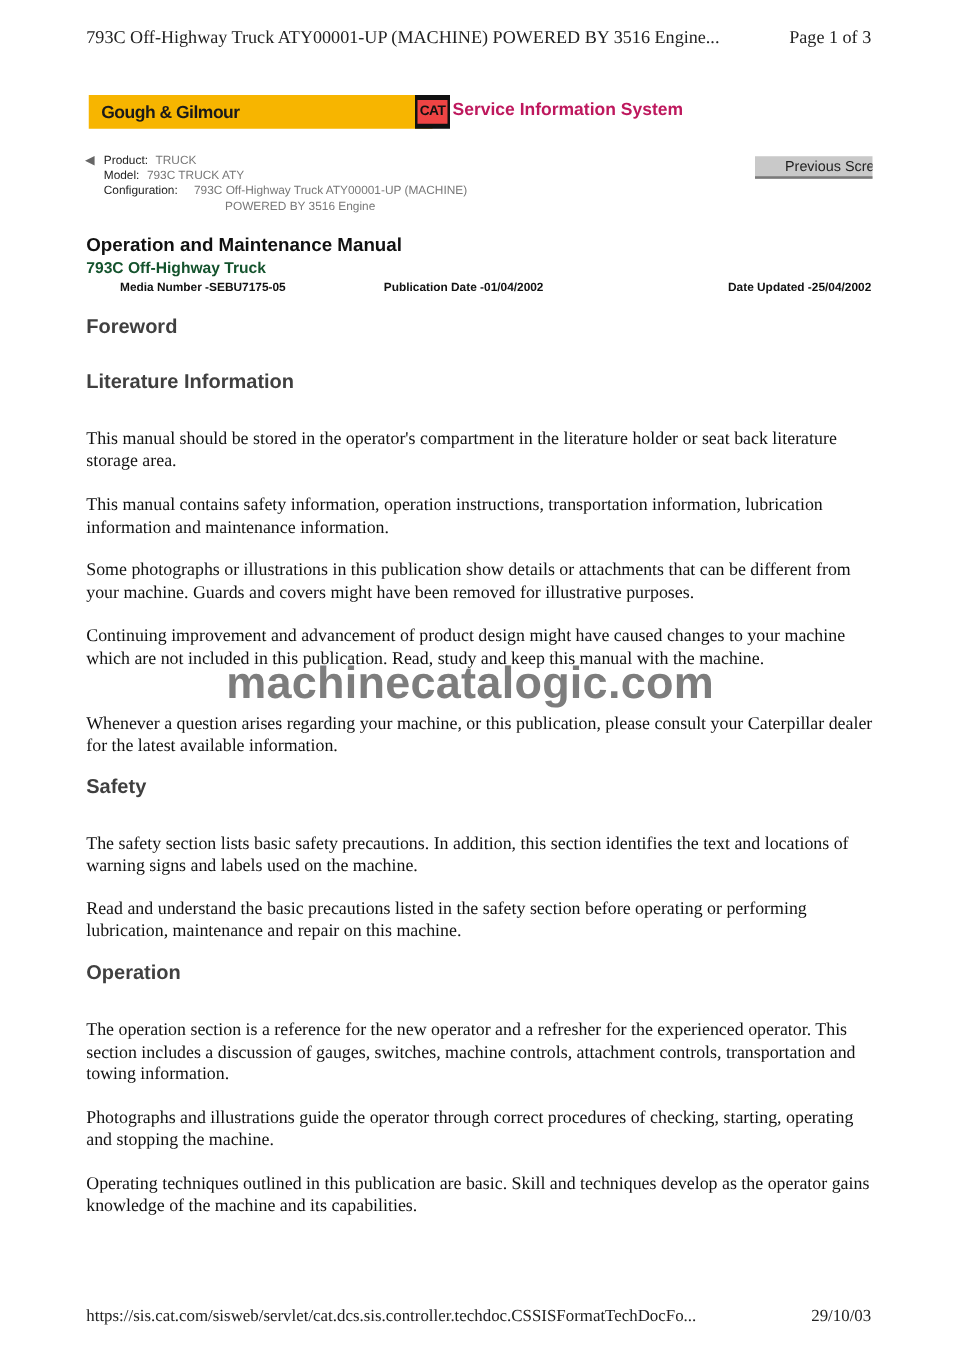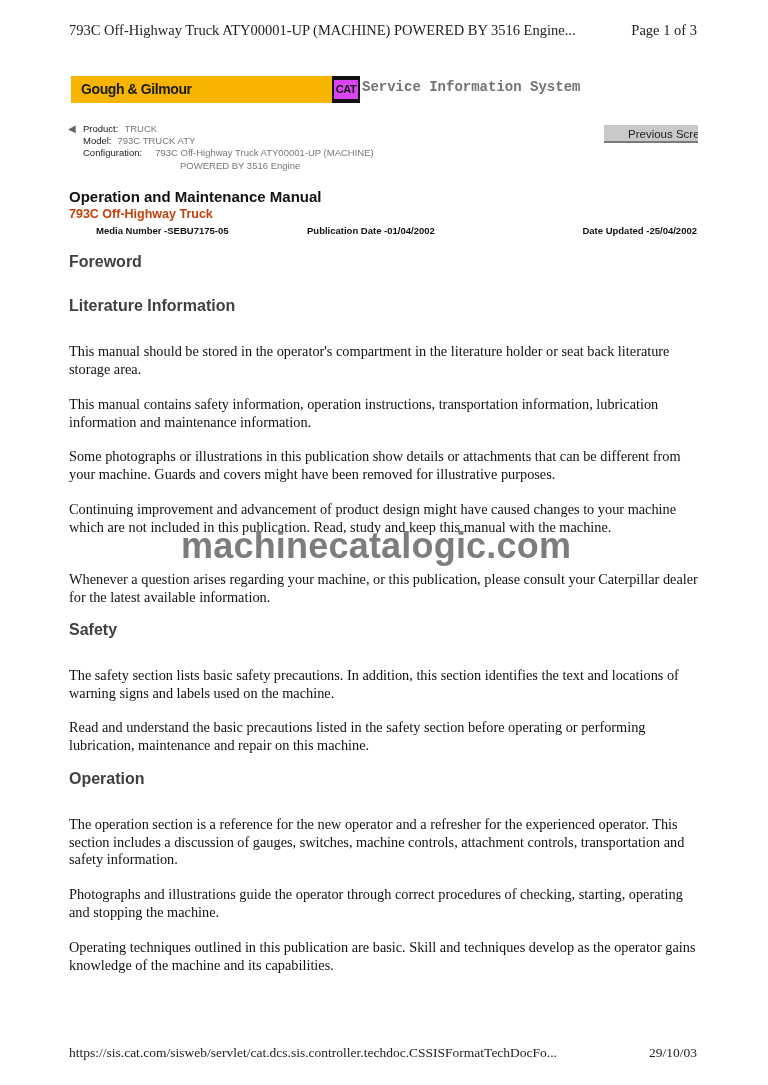--- a/index.html
+++ b/index.html
@@ -2,31 +2,31 @@
 <html><head>
 <meta charset="utf-8">
 <style>
   html, body { margin: 0; padding: 0; background: #ffffff; }
   body { width: 768px; height: 1085px; position: relative; overflow: hidden; font-family: "Liberation Serif", serif; color: #111; }
   .abs { position: absolute; }
   .print-header { left: 69px; top: 22px; width: 628px; font-size: 14.5px; display: flex; justify-content: space-between; color: #222; }
   .banner { left: 71px; top: 76px; width: 275px; height: 27px; background: #f7b500; }
   .banner-text { position: absolute; left: 10px; top: 5px; font-family: "Liberation Sans", sans-serif; font-weight: bold; font-size: 14px; color: #1a1a1a; letter-spacing: -0.4px; }
   .cat-logo { left: 332px; top: 76px; width: 28px; height: 27px; background: #111; }
-  .cat-logo span { position: absolute; left: 2px; top: 4px; width: 24px; height: 19px; background: #d946ef; color: #111; font-family: "Liberation Sans", sans-serif; font-weight: bold; font-size: 11px; text-align: center; line-height: 19px; letter-spacing: -0.5px; }
-  .sis-title { left: 362px; top: 79px; font-family: Liberation Mono, monospace; font-weight: bold; font-size: 14px; color: #737373; }
+  .cat-logo span { position: absolute; left: 2px; top: 4px; width: 24px; height: 19px; background: #ef4444; color: #111; font-family: "Liberation Sans", sans-serif; font-weight: bold; font-size: 11px; text-align: center; line-height: 19px; letter-spacing: -0.5px; }
+  .sis-title { left: 362px; top: 79px; font-family: Liberation Sans, sans-serif; font-weight: bold; font-size: 14px; color: #be185d; }
   .meta { left: 68px; top: 123px; font-family: "Liberation Sans", sans-serif; font-size: 9.5px; line-height: 12.2px; color: #333; }
   .meta .row { display: flex; }
   .meta .lbl { color: #222; }
   .meta .val { color: #777; margin-left: 6px; }
   .meta .indent { padding-left: 15px; }
   .back-arrow { font-size: 10px; color: #666; width: 15px; display: inline-block; }
   .prev-btn { left: 604px; top: 125px; width: 94px; height: 18px; background: #c9c9c9; border-bottom: 2px solid #7a7a7a; font-family: "Liberation Sans", sans-serif; font-size: 11.5px; color: #222; overflow: hidden; white-space: nowrap; padding-left: 24px; box-sizing: border-box; line-height: 18px; }
   .doc-title { left: 69px; top: 188px; font-family: "Liberation Sans", sans-serif; font-weight: bold; font-size: 15px; color: #111; }
-  .doc-sub { left: 69px; top: 207px; font-family: "Liberation Sans", sans-serif; font-weight: bold; font-size: 12.5px; color: #c2410c; }
+  .doc-sub { left: 69px; top: 207px; font-family: "Liberation Sans", sans-serif; font-weight: bold; font-size: 12.5px; color: #14532d; }
   .doc-meta { left: 69px; top: 225px; width: 628px; font-family: "Liberation Sans", sans-serif; font-weight: bold; font-size: 9.5px; color: #111; }
   .doc-meta .m1 { position: absolute; left: 0; padding-left: 27px; }
   .doc-meta .m2 { position: absolute; left: 238px; }
   .doc-meta .m3 { position: absolute; right: 0; }
   h2 { position: absolute; margin: 0; left: 69px; font-family: Liberation Sans, sans-serif; font-weight: bold; color: #404040; font-size: 16px; }
   p.para { position: absolute; margin: 0; left: 69px; width: 632px; font-family: "Liberation Serif", serif; font-size: 14.3px; line-height: 17.5px; color: #111; }
   .watermark { left: 181px; top: 525px; font-family: "Liberation Sans", sans-serif; font-weight: bold; font-size: 36px; color: #737373; opacity: 0.92; letter-spacing: 0.2px; }
   .print-footer { left: 69px; top: 1045px; width: 628px; font-size: 13.5px; display: flex; justify-content: space-between; color: #222; }
 </style>
 </head>
@@ -83,20 +83,20 @@
 <p class="para" style="top:501px">Continuing improvement and advancement of product design might have caused changes to your machine which are not included in this publication. Read, study and keep this manual with the machine.</p>
 <p class="para" style="top:571px">Whenever a question arises regarding your machine, or this publication, please consult your Caterpillar dealer for the latest available information.</p>
 
 <div class="abs watermark">machinecatalogic.com</div>
 
 <h2 style="top:621px">Safety</h2>
 <p class="para" style="top:667px">The safety section lists basic safety precautions. In addition, this section identifies the text and locations of warning signs and labels used on the machine.</p>
 <p class="para" style="top:719px">Read and understand the basic precautions listed in the safety section before operating or performing lubrication, maintenance and repair on this machine.</p>
 
 <h2 style="top:770px">Operation</h2>
-<p class="para" style="top:816px">The operation section is a reference for the new operator and a refresher for the experienced operator. This section includes a discussion of gauges, switches, machine controls, attachment controls, transportation and safety information.</p>
+<p class="para" style="top:816px">The operation section is a reference for the new operator and a refresher for the experienced operator. This section includes a discussion of gauges, switches, machine controls, attachment controls, transportation and towing information.</p>
 <p class="para" style="top:886px">Photographs and illustrations guide the operator through correct procedures of checking, starting, operating and stopping the machine.</p>
 <p class="para" style="top:939px">Operating techniques outlined in this publication are basic. Skill and techniques develop as the operator gains knowledge of the machine and its capabilities.</p>
 
 <div class="abs print-footer">
   <span>https://sis.cat.com/sisweb/servlet/cat.dcs.sis.controller.techdoc.CSSISFormatTechDocFo...</span>
   <span>29/10/03</span>
 </div>
 
 </body></html>

